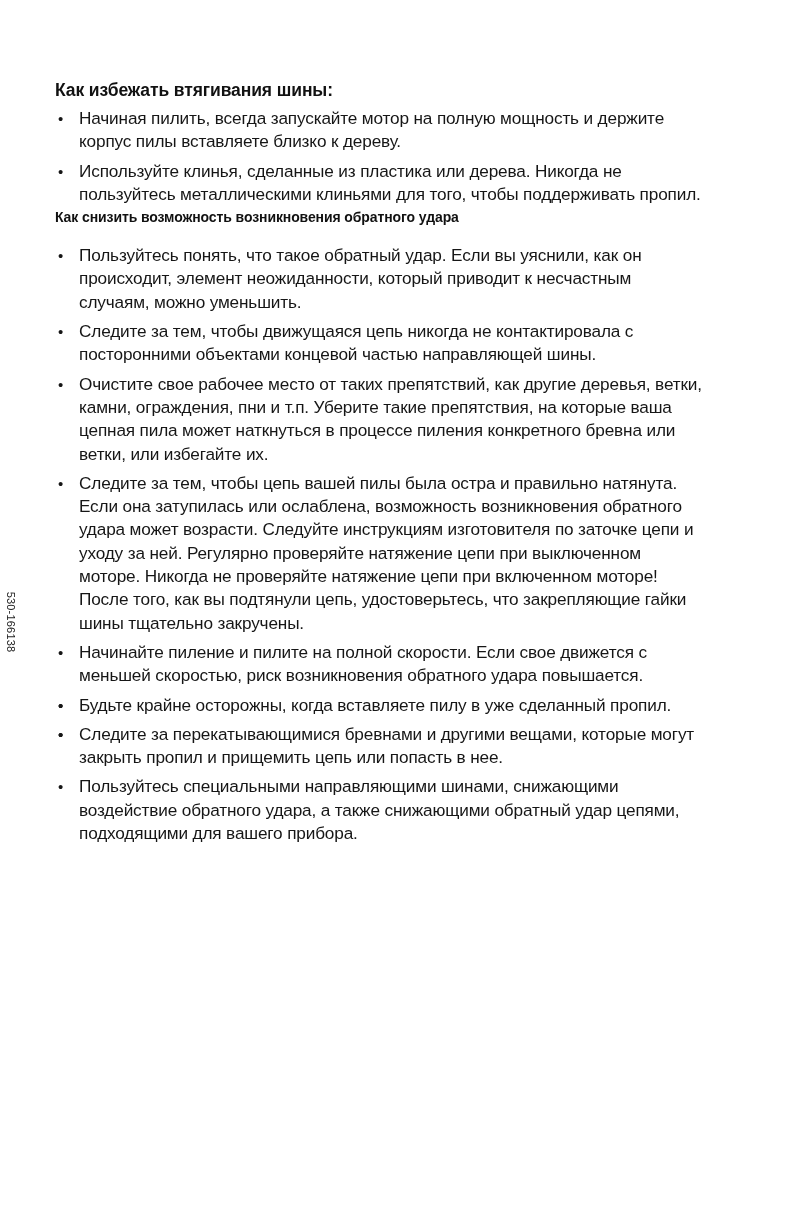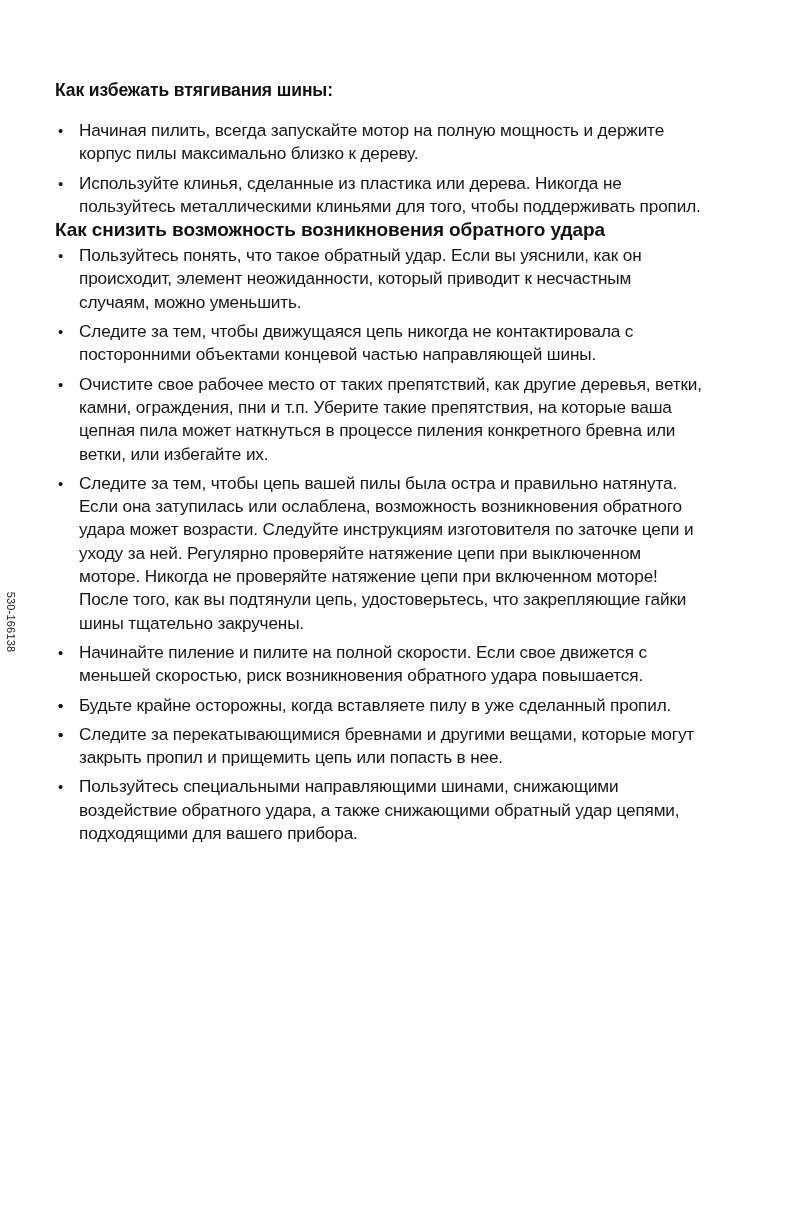--- a/index.html
+++ b/index.html
@@ -23,26 +23,26 @@
     }
     .section-heading {
       font-weight: bold;
       margin: 0;
       letter-spacing: -0.1px;
       color: #111;
     }
     .heading-1 {
       font-size: 17.5px;
       line-height: 24px;
-      margin-bottom: 17px;
+      margin-bottom: 5px;
     }
     .heading-2 {
-      font-size: 19px;
+      font-size: 14px;
       line-height: 25px;
-      margin-bottom: 2px;
+      margin-bottom: 14px;
       margin-top: -1px;
     }
     ul.bullet-list {
       list-style: none;
       margin: 0;
       padding: 0;
     }
     ul.bullet-list li {
       position: relative;
       padding-left: 24px;
@@ -88,21 +88,21 @@
   <span>530-166138</span>
 </div>
 
 <div class="page-content">
 
   <section>
     <h2 class="section-heading heading-1">Как избежать втягивания шины:</h2>
     <ul class="bullet-list">
       <li>
         <span class="bullet-icon">•</span>
-        <span>Начиная пилить, всегда запускайте мотор на полную мощность и держите корпус пилы максимально близко к дереву.</span>
+        <span>Начиная пилить, всегда запускайте мотор на полную мощность и держите корпус пилы вставляете близко к дереву.</span>
       </li>
       <li>
         <span class="bullet-icon">•</span>
         <span>Используйте клинья, сделанные из пластика или дерева. Никогда не пользуйтесь металлическими клиньями для того, чтобы поддерживать пропил.</span>
       </li>
     </ul>
   </section>
 
   <section>
     <h2 class="section-heading heading-2">Как снизить возможность возникновения обратного удара</h2>

